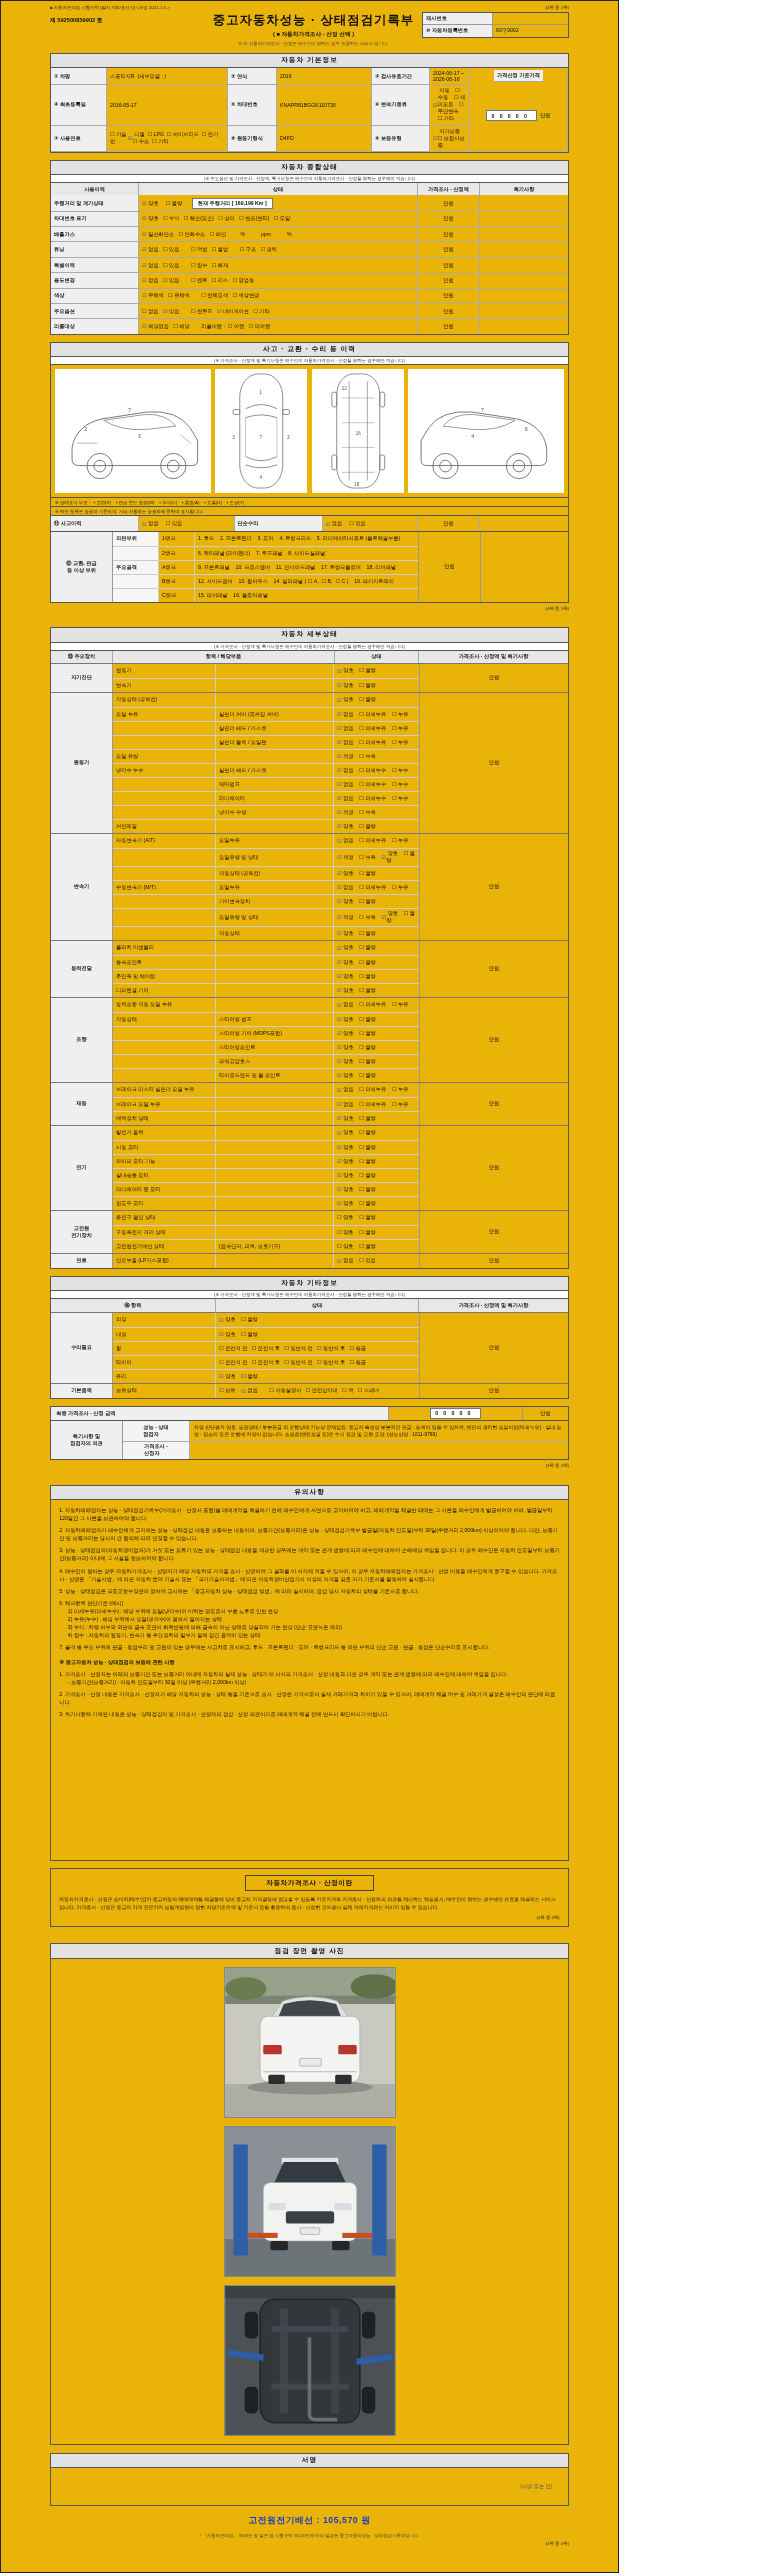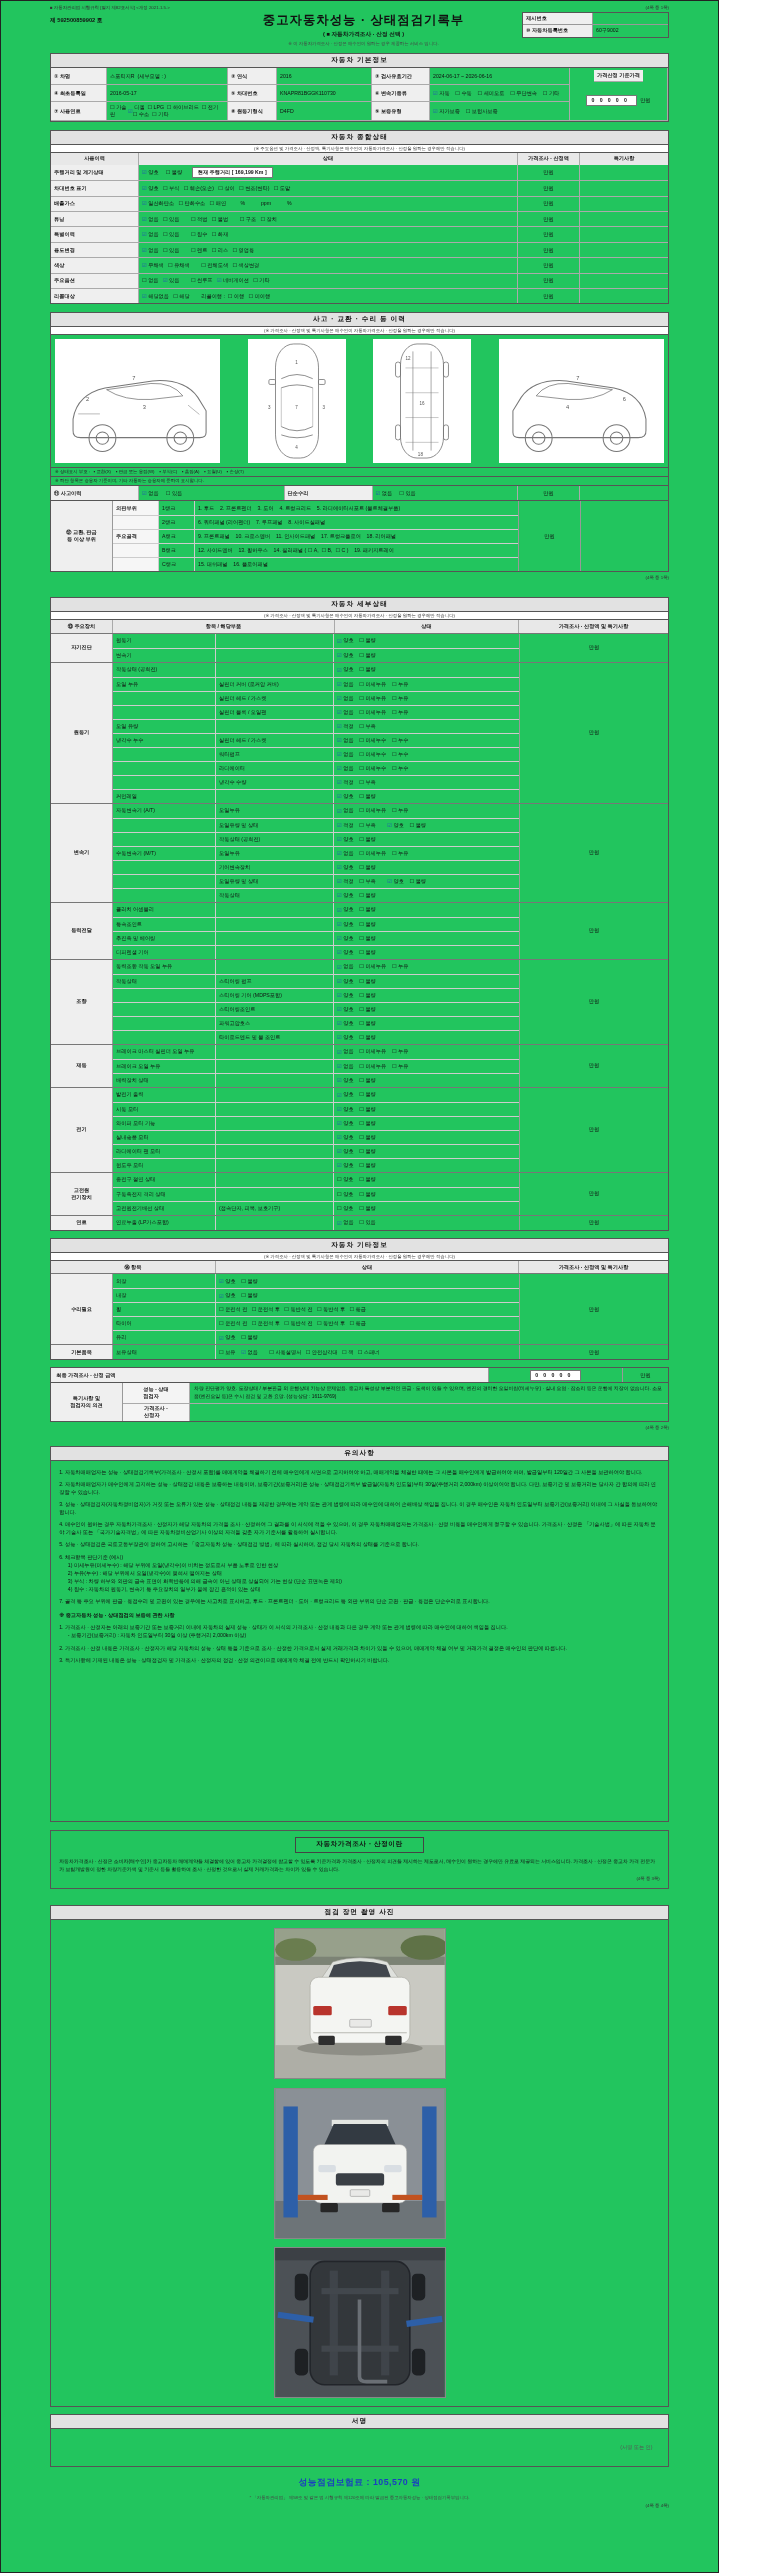--- a/index.html
+++ b/index.html
@@ -1,18 +1,18 @@
 <!DOCTYPE html>
 <html style="font-size:8.2px"><head>
 <meta charset="utf-8">
 <style>
   *{box-sizing:border-box;margin:0;padding:0}
   html,body{background:#fff}
   body{width:773px;font-family:"Liberation Sans","DejaVu Sans",sans-serif;color:#111;font-size:5.2px}
-  .frame{width:719px;min-height:2573px;border:0.5px solid #222;padding:4.1px 49px 12.4px;position:relative;background:#22c55e}
+  .frame{width:619px;min-height:2573px;border:0.5px solid #222;padding:4.1px 49px 12.4px;position:relative;background:#eab308}
   .topmeta{display:flex;justify-content:space-between;font-size:4.4px;color:#333;margin-bottom:2.1px}
   .pre{white-space:pre-wrap}
   .hdr{display:flex;align-items:flex-start;margin-top:1px}
   .hdr-left{width:155px;padding-top:5.2px}
   .doc-no{font-weight:bold;font-size:5.7px}
   .hdr-center{flex:1;text-align:center}
   .hdr-center h1{font-size:12.4px;font-weight:bold;letter-spacing:1px}
   .subtitle{font-size:5.7px;margin-top:2.1px;font-weight:bold}
   .subnote{font-size:4.4px;color:#444;margin-top:1.5px}
   .hdr-right{width:147px}
@@ -859,21 +859,21 @@
 
     </div>
   </div>
 
   <div class="sec">
     <div class="band">서명</div>
     <div class="sign-area">
       <span>(서명 또는 인)</span>
     </div>
     <div class="insurance">
-      <span>성능점검보험료 :</span>
+      <span>고전원전기배선 :</span>
       <span>105,570 원</span>
     </div>
     <div class="footnote">* 「자동차관리법」 제58조 및 같은 법 시행규칙 제120조에 따라 발급된 중고자동차성능 · 상태점검기록부입니다.</div>
     <div class="pgmark">(4쪽 중 4쪽)</div>
   </div>
 
 </div>
 
 
 </body></html>

